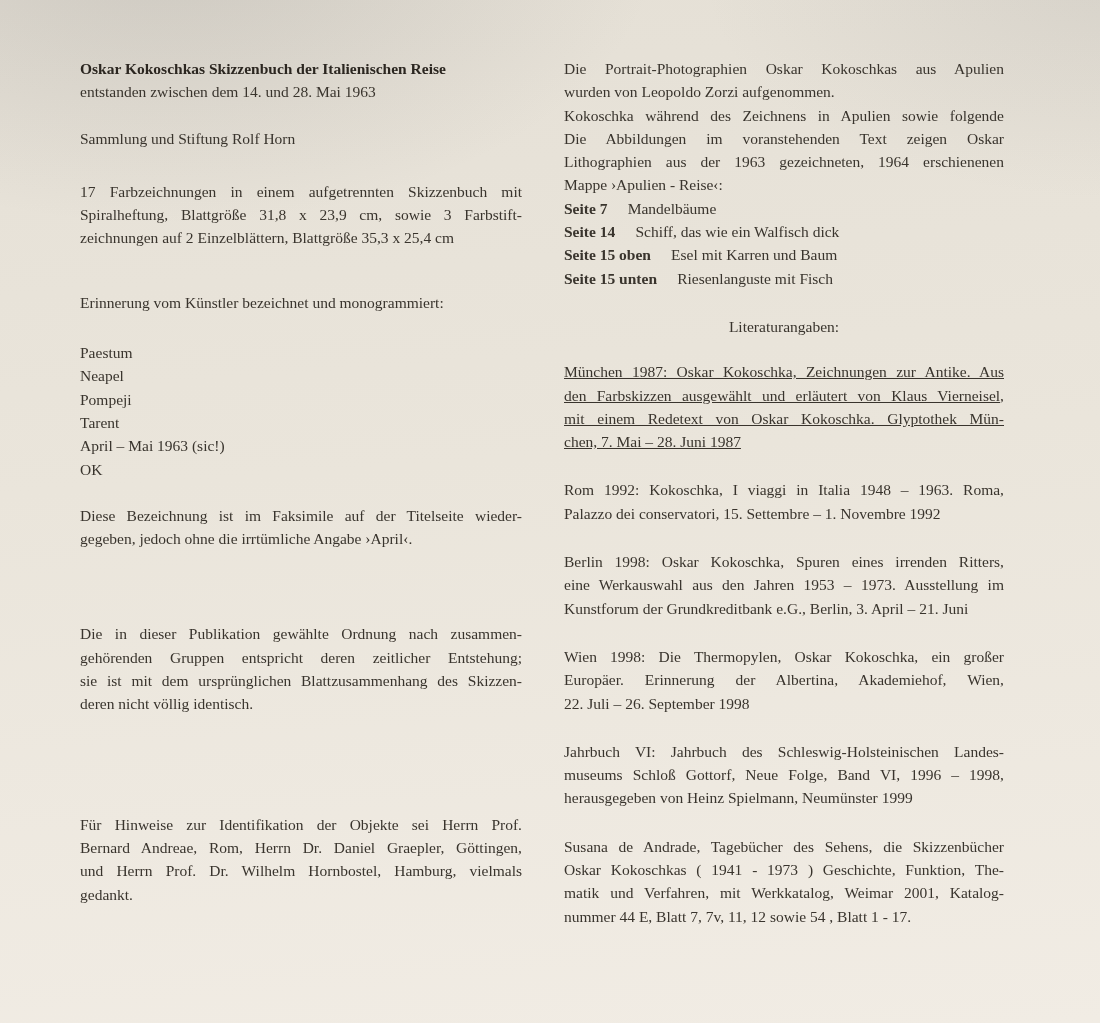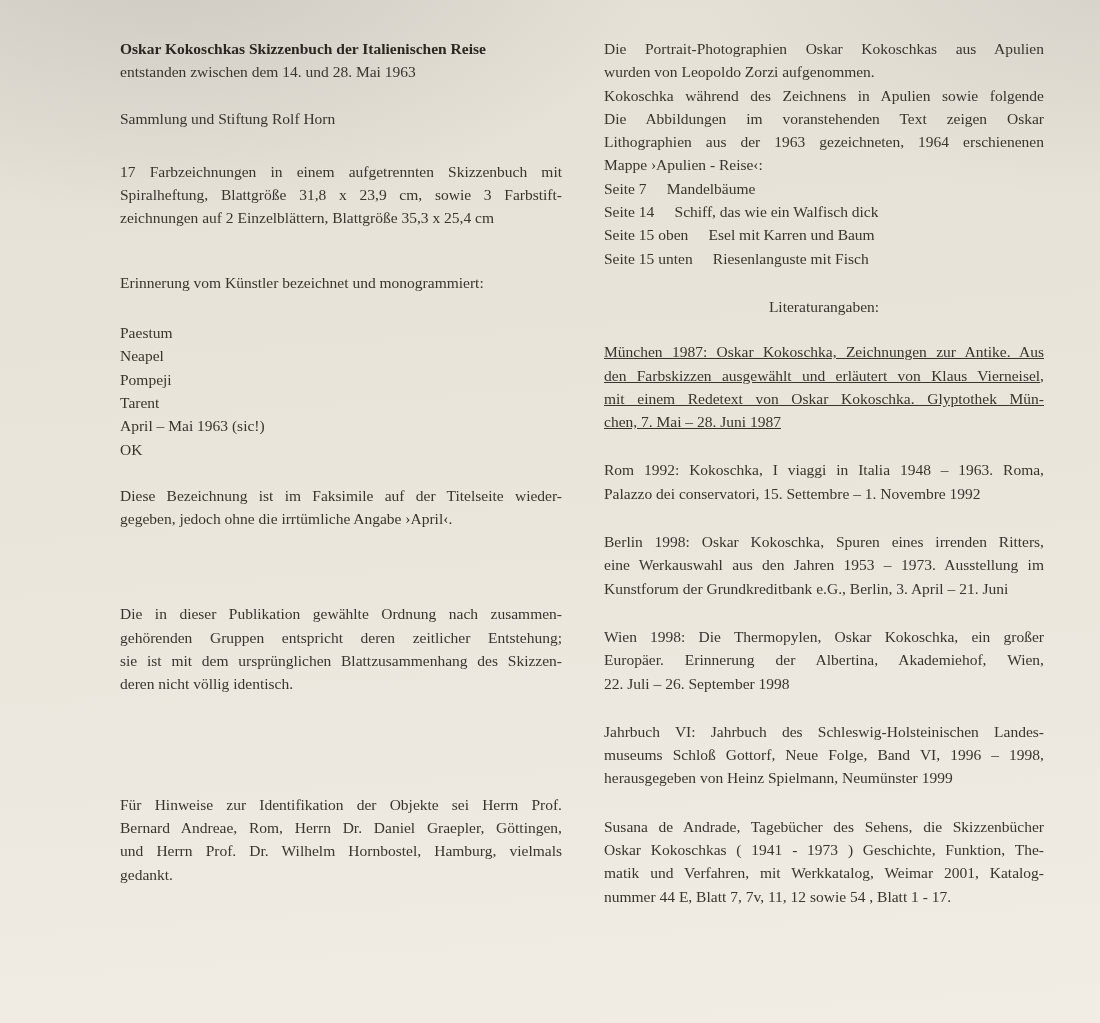--- a/index.html
+++ b/index.html
@@ -9,41 +9,41 @@
     font-family:"Liberation Serif", serif;
   }
   .photo{
     position:absolute;inset:0;
     background:
       radial-gradient(900px 520px at 15% -6%, rgba(118,116,114,0.22), rgba(118,116,114,0) 55%),
       radial-gradient(760px 400px at 102% -2%, rgba(138,136,133,0.16), rgba(138,136,133,0) 55%),
       linear-gradient(176deg, #e5e0d6 0%, #eae5db 45%, #f1ece4 100%);
   }
   .page{
-    position:absolute;left:80px;top:37px;
+    position:absolute;left:80px;top:57px;
     display:flex;gap:42px;
-    color:#39342d;font-size:15.5px;margin-left:40px;
+    color:#39342d;font-size:15.5px;
   }
   .col-left{width:442px;}
   .col-right{width:440px;}
   .line{line-height:23.3px;white-space:nowrap;}
   .jl{text-align:justify;text-align-last:justify;white-space:normal;}
   .bold .line, .bold{font-weight:bold;color:#2b2620;}
   .block{margin:0;}
   .gap-s{margin-top:23px;}
   .gap-m{margin-top:27px;}
   .gap-p{margin-top:30px;}
   .gap-l{margin-top:41px;}
   .gap-xl{margin-top:72px;}
   .gap-xxl{margin-top:97px;}
   .gap-head{margin-top:25px;text-align:center;}
   .gap-first{margin-top:22px;text-decoration:underline;}
   .gap-lit{margin-top:25px;}
   .plate-row{line-height:23.3px;white-space:nowrap;}
-  .plate-label{margin-right:1.3em;}
+  .plate-label{margin-right:1.3em;font-weight:bold;}
 </style>
 </head>
 <body>
 
 <div class="photo"></div>
 
 <div class="page">
 
   <div class="col-left">
     <div class="block">

